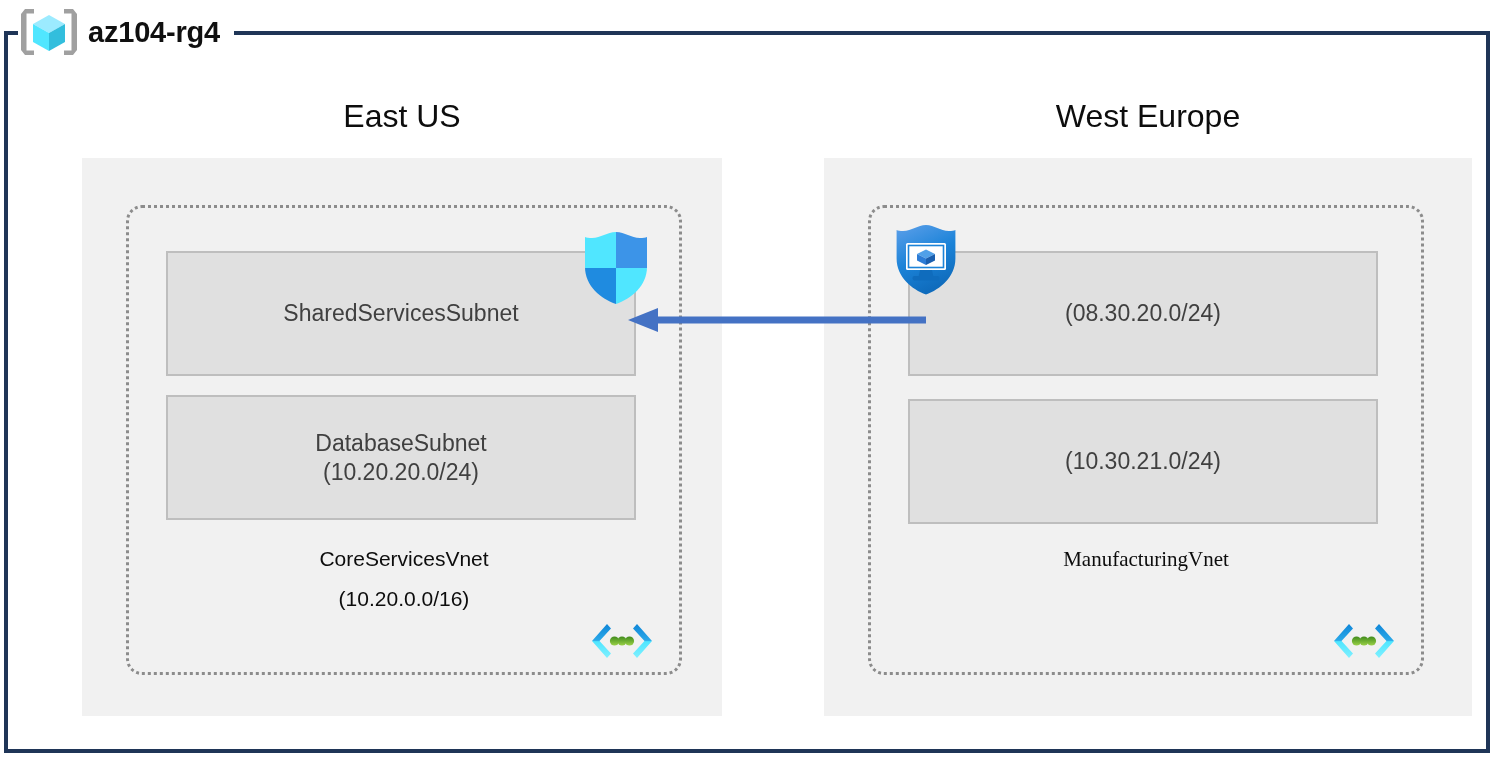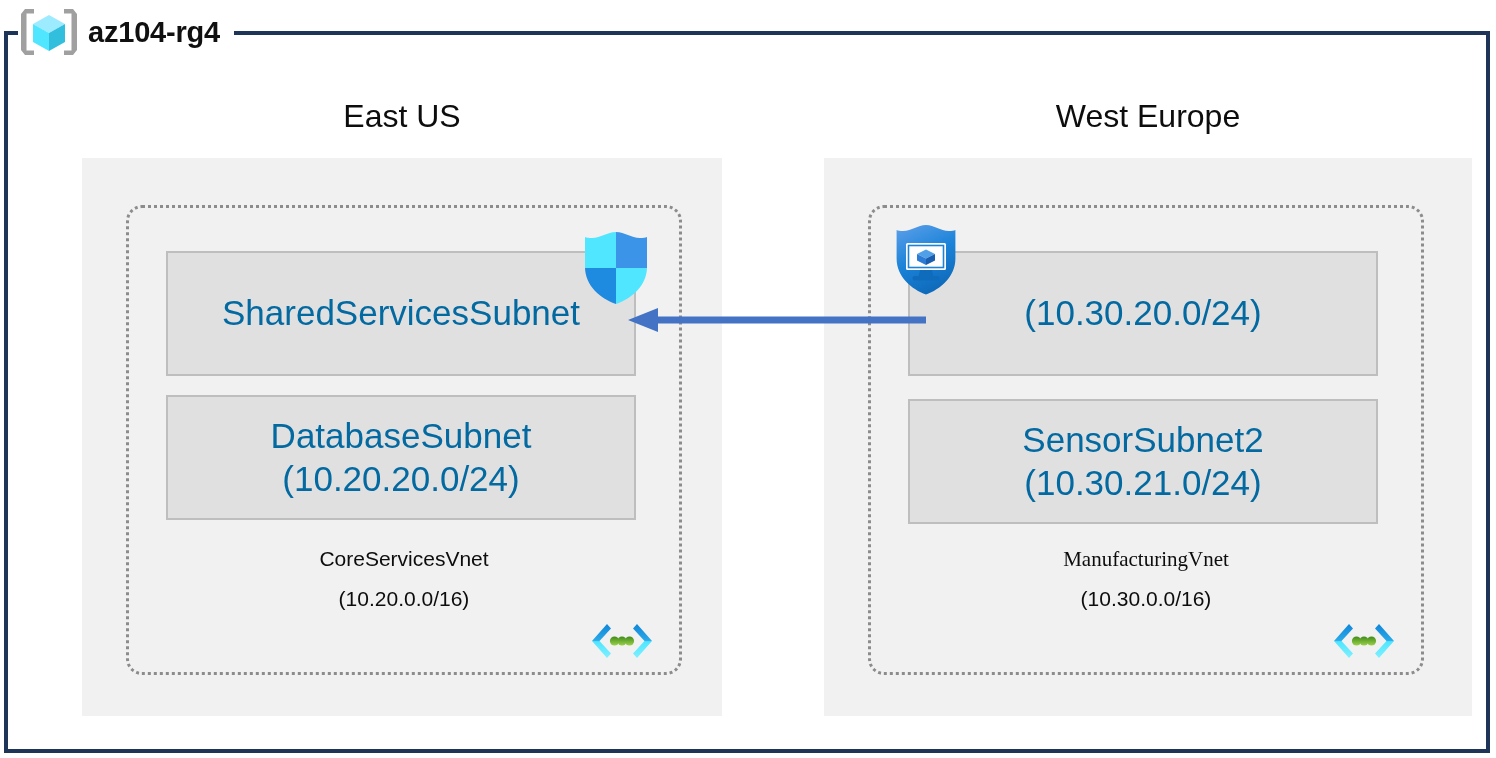--- a/index.html
+++ b/index.html
@@ -106,23 +106,23 @@
     position: absolute;
     background: #E0E0E0;
     border: 2px solid #BEBEBE;
     box-sizing: border-box;
     display: flex;
     flex-direction: column;
     align-items: center;
     justify-content: center;
   }
   .subnet span {
-    font-size: 35px;
+    font-size: 23px;
     line-height: 1.22;
-    color: #0369a1;
+    color: #404040;
     white-space: nowrap;
     text-align: right;
   }
 
   
   .sec-icon {
     position: absolute;
     width: 72px;
     height: 78px;
     z-index: 4;
@@ -228,30 +228,28 @@
   </div>
 
   <div class="region" style="left:824px; top:88px; width:648px; height:640px;">
     <div class="region-title">West Europe</div>
 
     <div class="region-box" style="left:0px; top:70px; width:648px; height:558px;"></div>
 
     <div class="vnet" style="left:44px; top:117px; width:556px; height:470px;">
 
       <div class="subnet" style="left:37px; top:43px; width:470px; height:125px;">
-        <span>(10.30.20.0/24)</span>
+        <span>(08.30.20.0/24)</span>
       </div>
 
       <div class="subnet" style="left:37px; top:191px; width:470px; height:125px;">
-        <span>SensorSubnet2</span>
         <span>(10.30.21.0/24)</span>
       </div>
 
       <div class="vnet-label" style="top:338px;font-family:Liberation Serif, serif;">ManufacturingVnet</div>
-      <div class="vnet-label" style="top:378px;">(10.30.0.0/16)</div>
 
       <div class="vnet-icon" style="left:462px; top:414px;">
         <svg width="62" height="38" viewBox="0 0 62 38">
           <defs>
             <linearGradient id="chevGradL2" x1="0" y1="0" x2="0" y2="1">
               <stop offset="0%" stop-color="#0F86D8"></stop>
               <stop offset="48%" stop-color="#2AA8E8"></stop>
               <stop offset="52%" stop-color="#50E6FF"></stop>
               <stop offset="100%" stop-color="#7FF0FF"></stop>
             </linearGradient>

